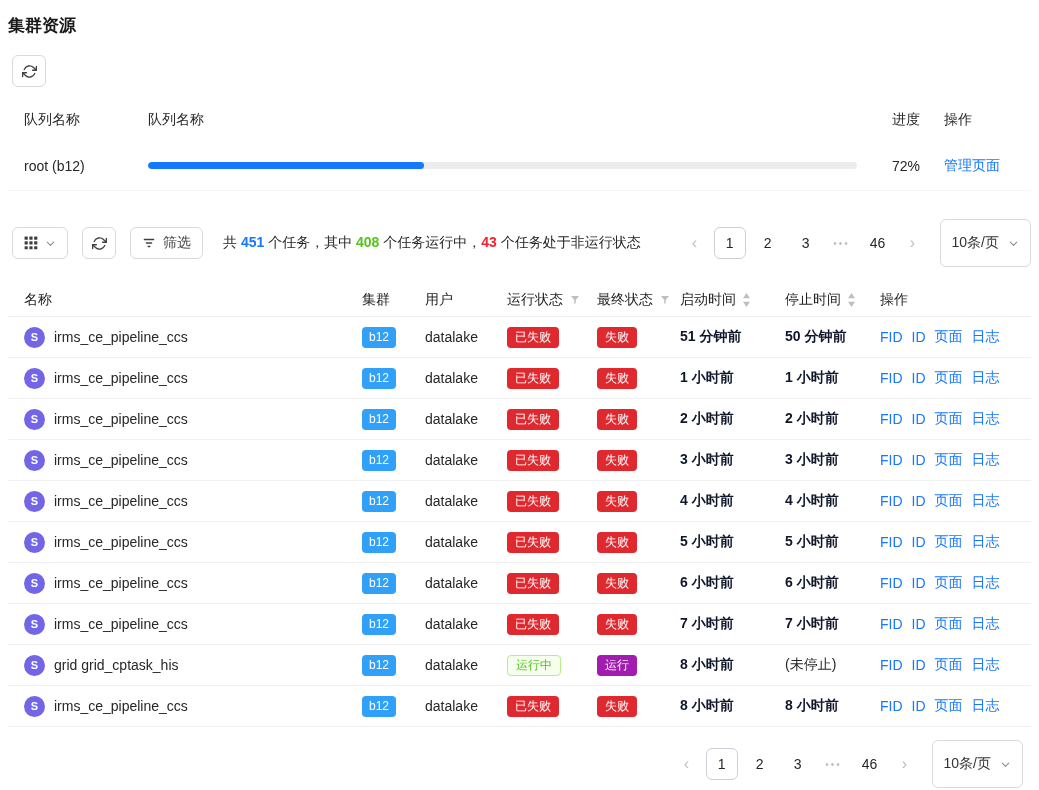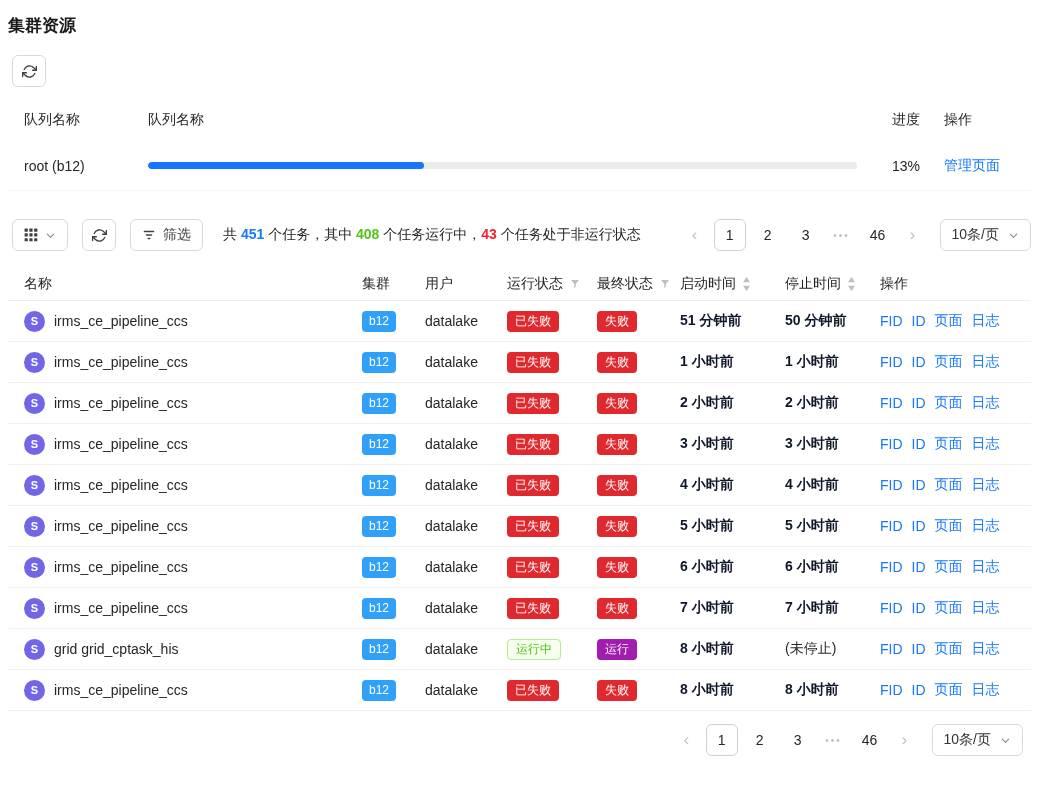--- a/index.html
+++ b/index.html
@@ -46,21 +46,21 @@
   .pager { display: flex; align-items: center; gap: 6px; }
   .toolbar .pager { margin-left: auto; }
   .pager-item {
     min-width: 32px; height: 32px; display: inline-flex; align-items: center; justify-content: center;
     border-radius: 6px; color: #262626; cursor: pointer; border: 1px solid transparent;
   }
   .pager-item.active { border-color: #cfcfd8; }
   .pager-arrow { min-width: 26px; height: 32px; display: inline-flex; align-items: center; justify-content: center; color: #bfbfbf; cursor: pointer; font-size: 16px; }
   .pager-ellipsis { min-width: 28px; text-align: center; color: #bfbfbf; font-size: 10px; letter-spacing: 2px; }
   .size-select {
-    display: inline-flex; align-items: center; gap: 9px; height: 32px; padding: 0 11px;
+    display: inline-flex; align-items: center; gap: 9px; height: 48px; padding: 0 11px;
     border: 1px solid #d9d9d9; border-radius: 6px; margin-left: 8px; cursor: pointer; color: #333;
   }
   .footer-pager { display: flex; justify-content: flex-end; margin-top: 13px; padding-right: 8px; }
 
   
   .task-table { margin-top: 16px; }
   .t-header, .task-row {
     display: grid; grid-template-columns: 338px 63px 82px 90px 83px 105px 95px 1fr;
     align-items: center; padding: 0 16px;
   }
@@ -110,21 +110,21 @@
       <span class="right">进度</span>
       <span class="res-actions">操作</span>
     </div>
     <div class="res-row">
       <span>root (b12)</span>
       <span>
         <span class="progress-track" style="display:block;">
           <span class="progress-fill" style="display: block; width: 39%;"></span>
         </span>
       </span>
-      <span class="right">13%</span>
+      <span class="right">72%</span>
       <span class="res-actions"><a class="link">管理页面</a></span>
     </div>
   </div>
 
 
   <div class="toolbar">
     <button class="btn">
       <span style="display:inline-flex;">
         <svg width="14" height="14" viewBox="0 0 24 24" fill="currentColor">
             <rect x="1" y="1" width="5.5" height="5.5" rx="1"></rect>

